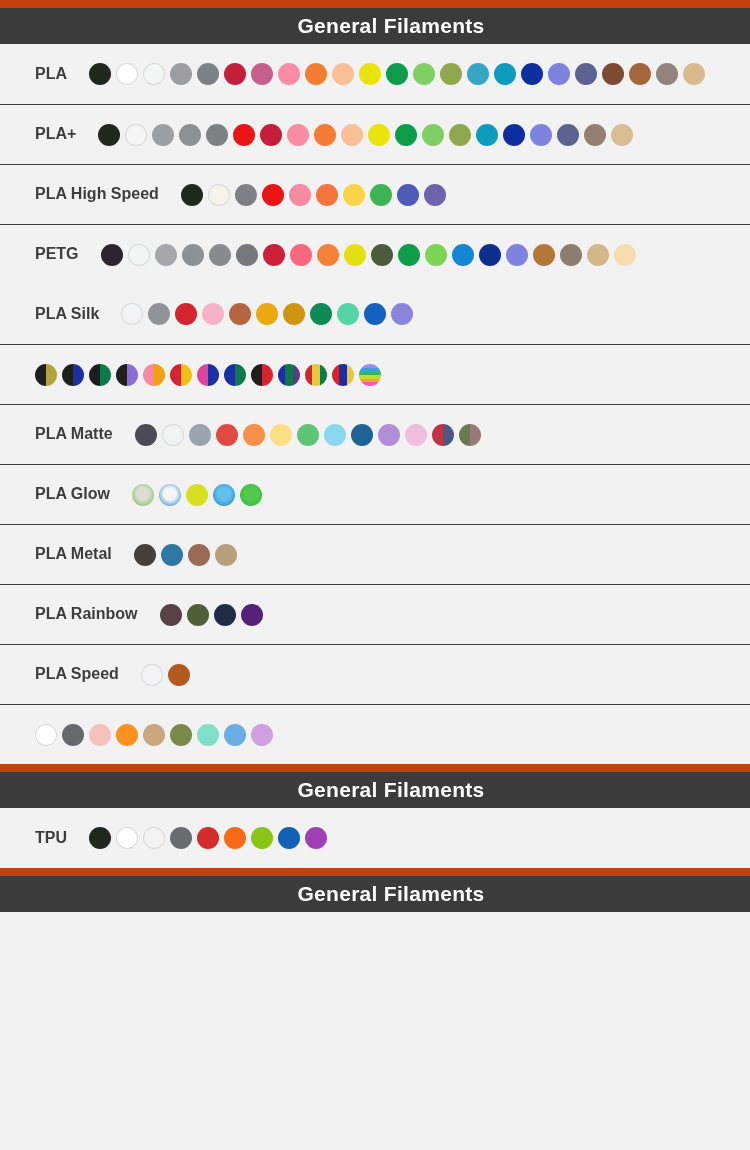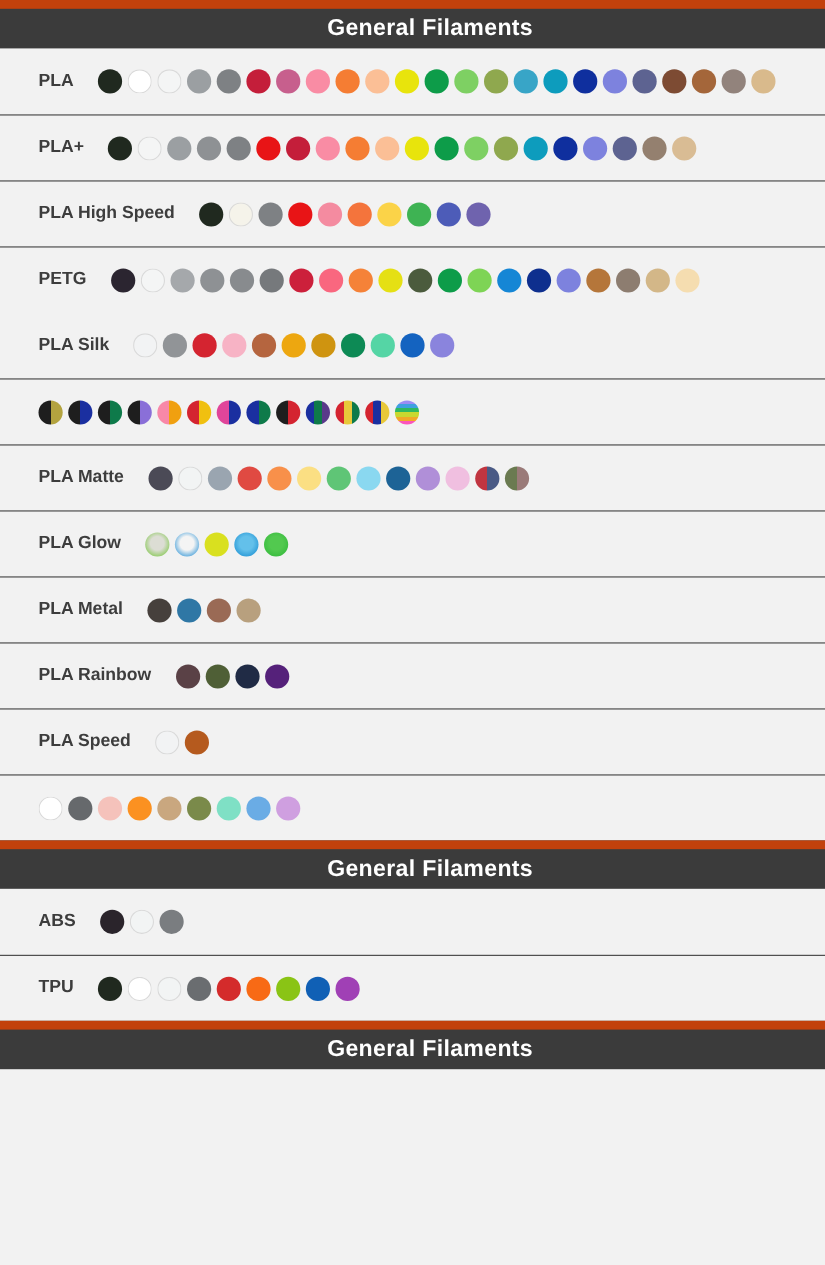--- a/index.html
+++ b/index.html
@@ -229,28 +229,20 @@
           <span class="dot" style="background: rgb(122, 138, 74);"></span>
           <span class="dot" style="background: rgb(127, 224, 197);"></span>
           <span class="dot" style="background: rgb(106, 172, 229);"></span>
           <span class="dot" style="background: rgb(207, 159, 224);"></span>
         </div>
       </div>
     </div>
     <div class="section-header">General Filaments</div>
     <div class="rows">
       <div class="row">
-        <span class="row-label">ABS</span>
-        <div class="dots">
-          <span class="dot" style="background: rgb(42, 36, 43);"></span>
-          <span class="dot outline" style="background: rgb(242, 244, 244);"></span>
-          <span class="dot" style="background: rgb(122, 125, 128);"></span>
-        </div>
-      </div>
-      <div class="row">
         <span class="row-label">TPU</span>
         <div class="dots">
           <span class="dot" style="background: rgb(32, 41, 31);"></span>
           <span class="dot outline" style="background: rgb(255, 255, 255);"></span>
           <span class="dot outline" style="background: rgb(242, 244, 244);"></span>
           <span class="dot" style="background: rgb(106, 109, 112);"></span>
           <span class="dot" style="background: rgb(212, 43, 43);"></span>
           <span class="dot" style="background: rgb(248, 106, 21);"></span>
           <span class="dot" style="background: rgb(138, 196, 21);"></span>
           <span class="dot" style="background: rgb(16, 96, 181);"></span>

